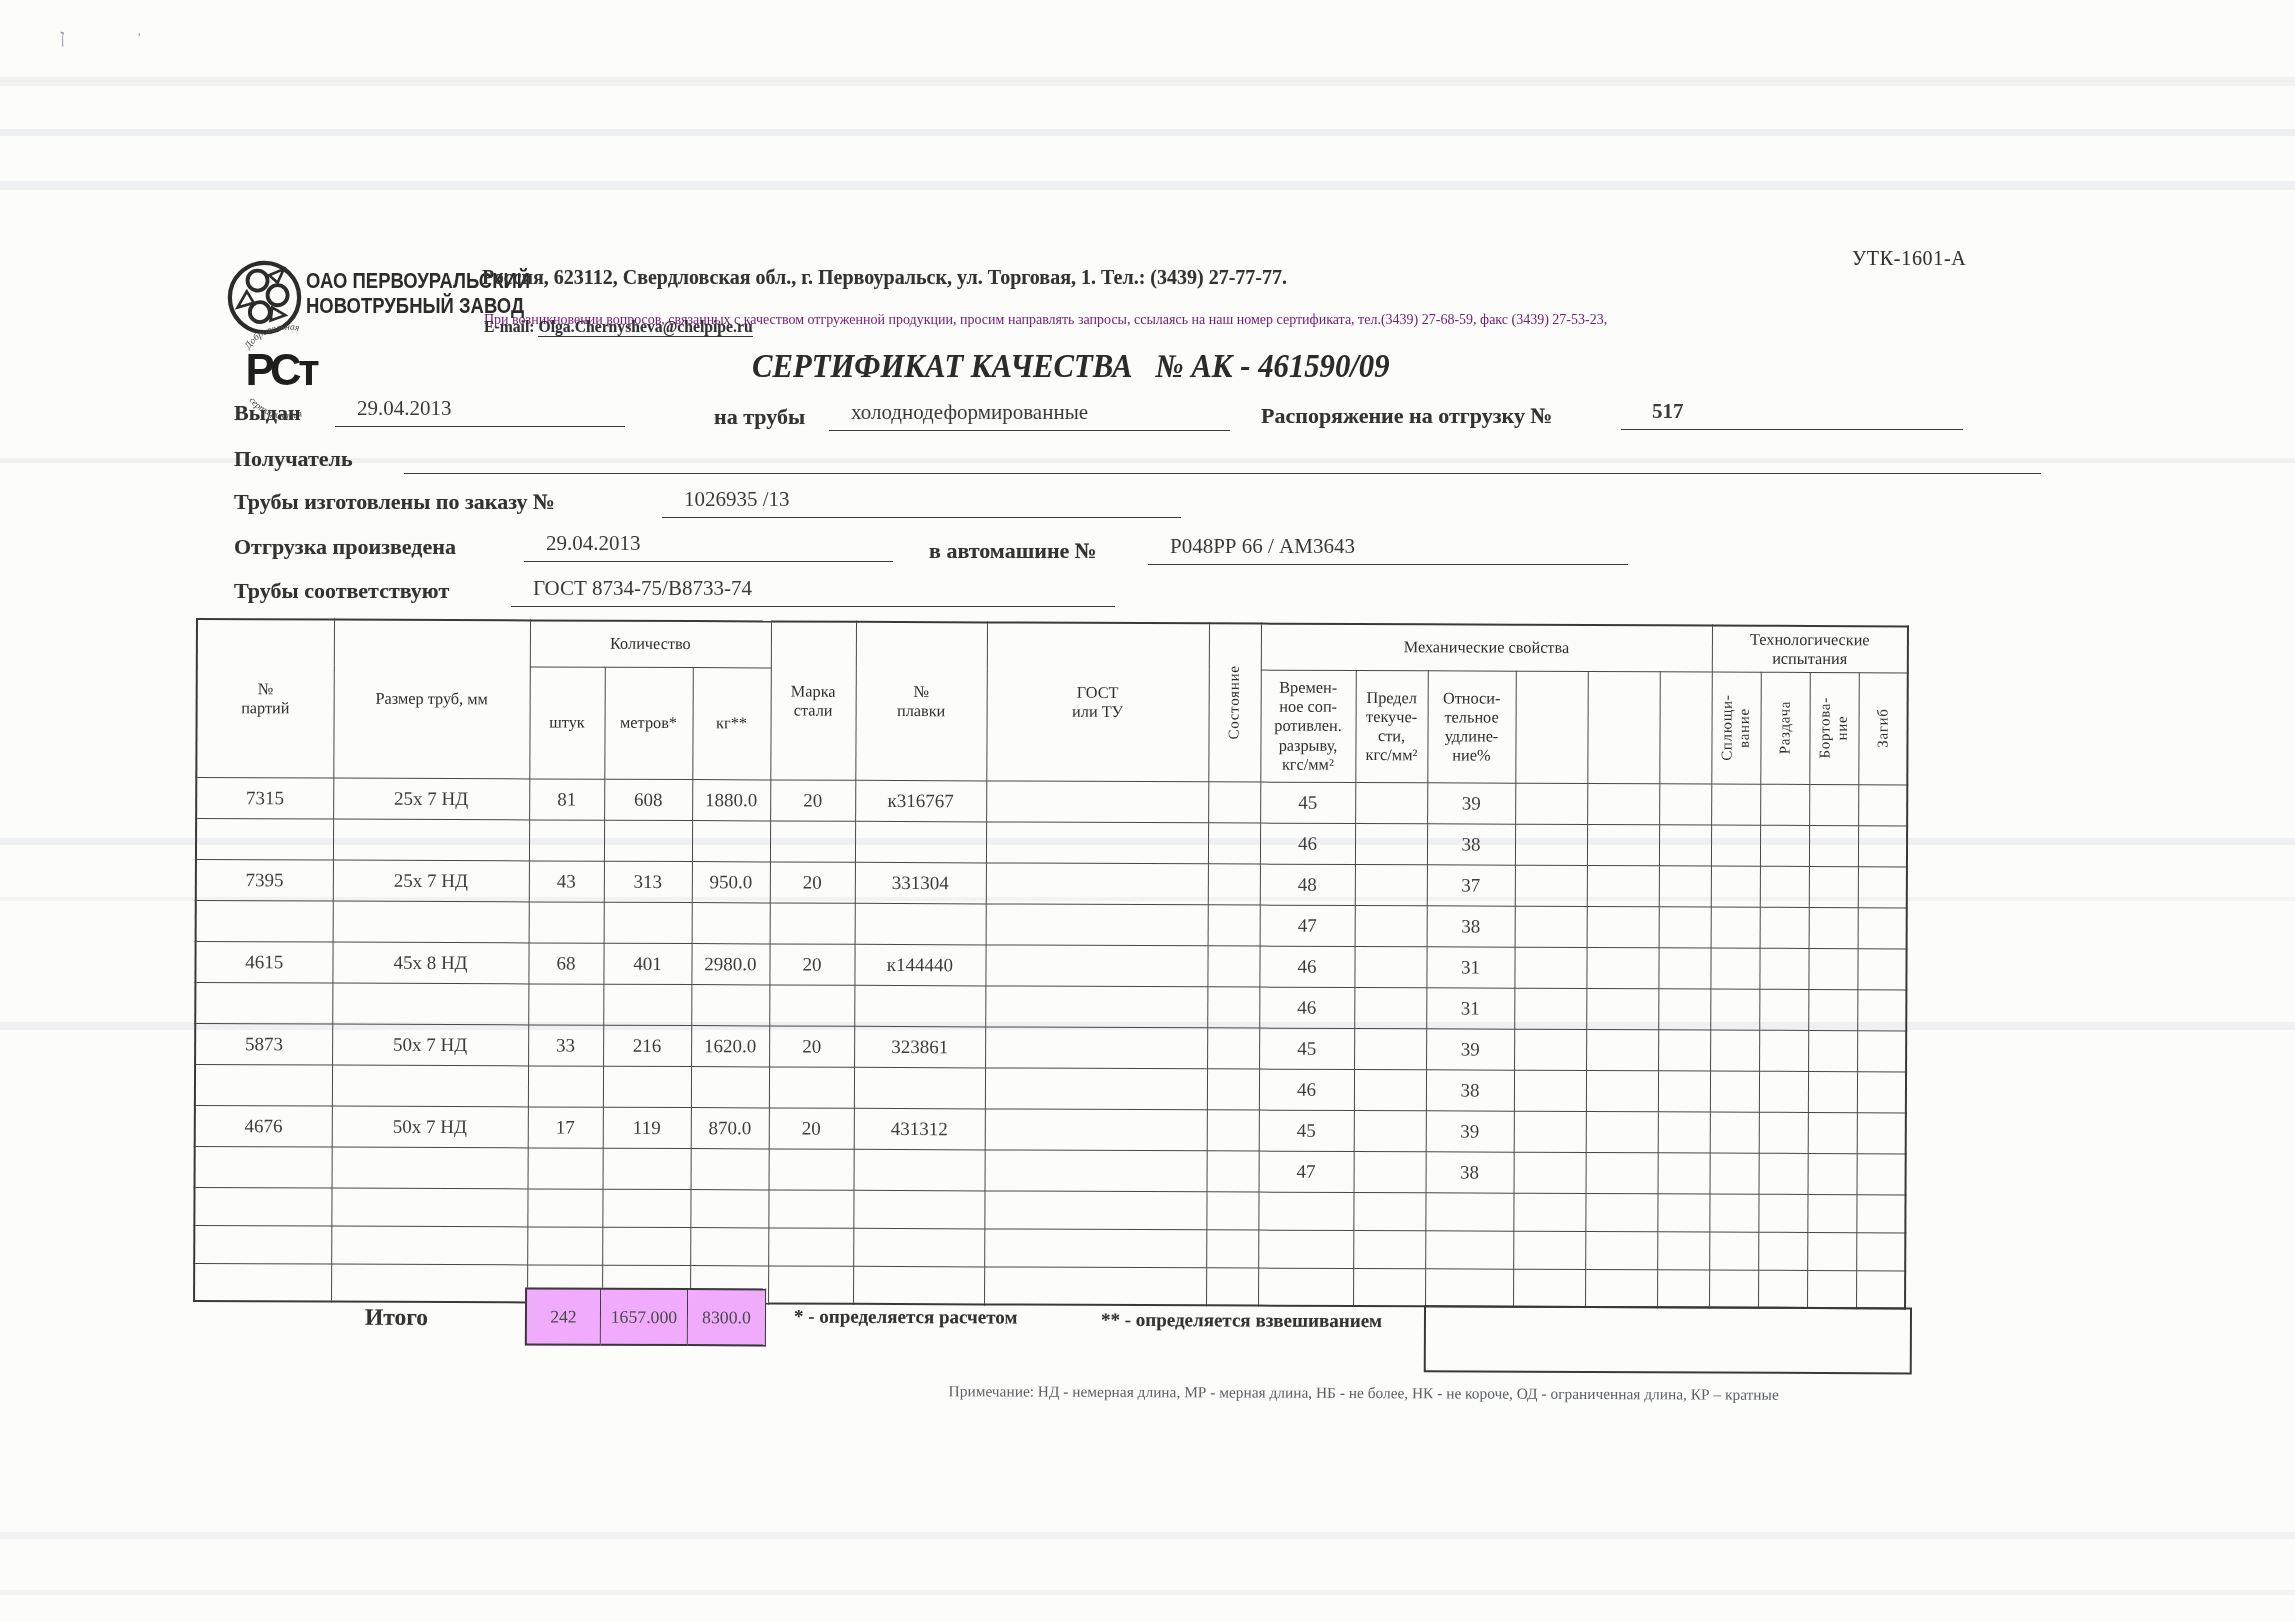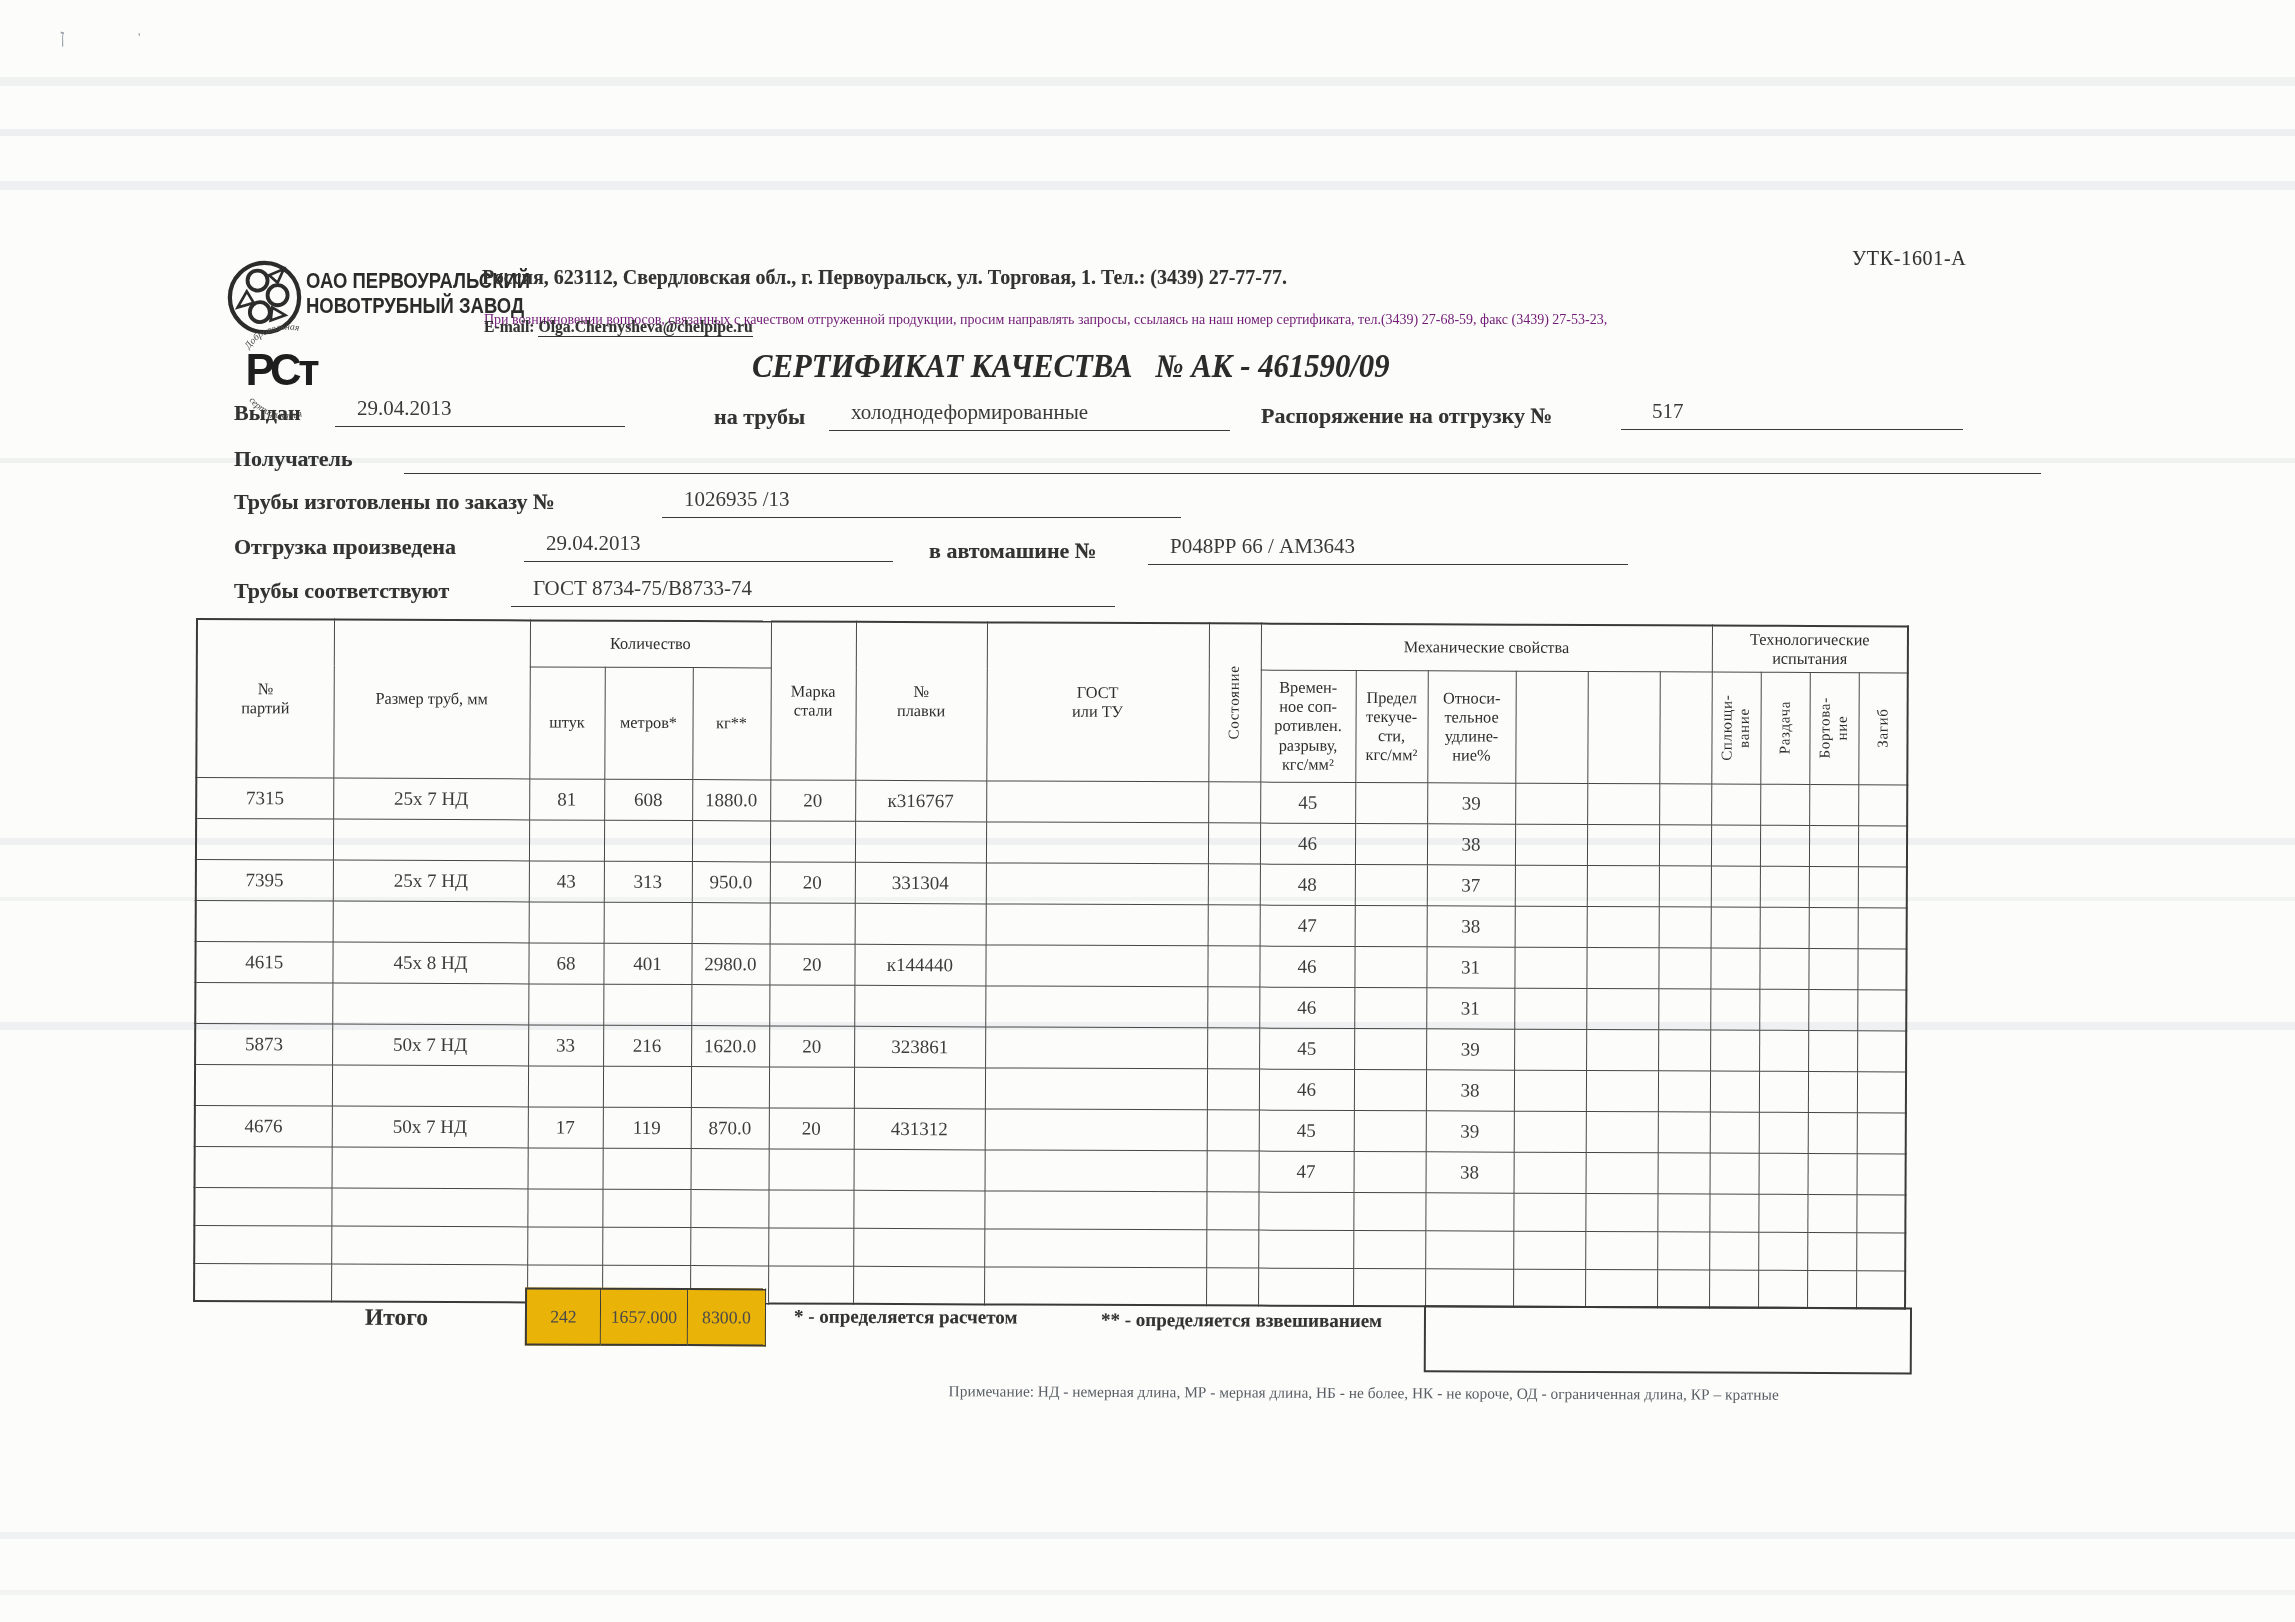--- a/index.html
+++ b/index.html
@@ -52,21 +52,21 @@
   }
   tr.hr1{height:46px;}
   tr.hr2{height:112px;}
   tr.r{height:41px;}
   tr.re{height:38px;}
   
   .totals-label{position:absolute;left:368px;top:1303px;font-weight:bold;font-size:23.5px;}
   .totals-boxes{position:absolute;left:528px;top:1286px;display:flex;}
   .tot-cell{
     border:2px solid #3a3a3a;border-right-width:1.3px;height:54px;display:flex;
-    align-items:center;justify-content:center;font-size:17.7px;color:#4a4a4a;background:#eab308;
+    align-items:center;justify-content:center;font-size:17.7px;color:#4a4a4a;background:#f0abfc;
   }
   .tot-cell + .tot-cell{border-left:0;}
   .fnote{position:absolute;font-weight:bold;font-size:19px;white-space:nowrap;}
   .empty-box{position:absolute;left:1427px;top:1300px;width:484px;height:63px;border:2px solid #3a3a3a;}
   .note-line{position:absolute;left:952px;top:1379px;width:965px;font-size:15.4px;color:#5a5f66;white-space:nowrap;}
   .smark{position:absolute;color:#9aa2ab;font-size:19.6px;}
 </style>
 </head>
 <body>
 
@@ -124,21 +124,21 @@
   <div class="doc-title ink">
     <span>СЕРТИФИКАТ КАЧЕСТВА</span>&nbsp;&nbsp;
     <span>№  АК - 461590/09</span>
   </div>
 
   <div class="lbl ink" style="left:234px;top:400px;">Выдан</div>
   <div class="fval" style="left:335px;top:396px;width:268px;">29.04.2013</div>
   <div class="lbl ink" style="left:714px;top:404px;">на трубы</div>
   <div class="fval" style="left:829px;top:400px;width:379px;">холоднодеформированные</div>
   <div class="lbl ink" style="left:1261px;top:403px;">Распоряжение на отгрузку №</div>
-  <div class="fval" style="left:1621px;top:399px;width:311px;padding-left:31px;">517</div>
+  <div class="fval" style="left:1621px;top:399px;width:311px;padding-left:31px;font-weight:bold;">517</div>
 
   <div class="lbl ink" style="left:234px;top:446px;">Получатель</div>
   <div class="fval" style="left:404px;top:443px;width:1615px;"></div>
 
   <div class="lbl ink" style="left:234px;top:489px;">Трубы изготовлены по заказу №</div>
   <div class="fval" style="left:662px;top:487px;width:497px;">1026935  /13</div>
 
   <div class="lbl ink" style="left:234px;top:534px;">Отгрузка произведена</div>
   <div class="fval" style="left:524px;top:531px;width:347px;">29.04.2013</div>
   <div class="lbl ink" style="left:929px;top:538px;">в автомашине №</div>

